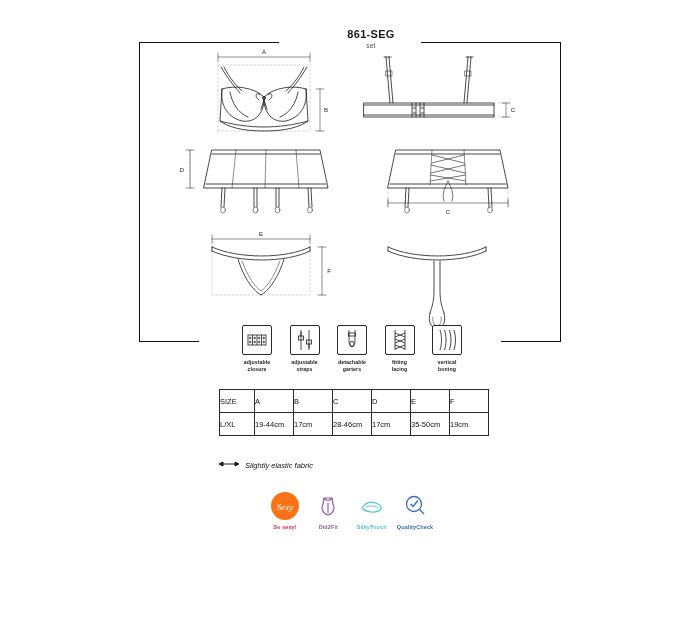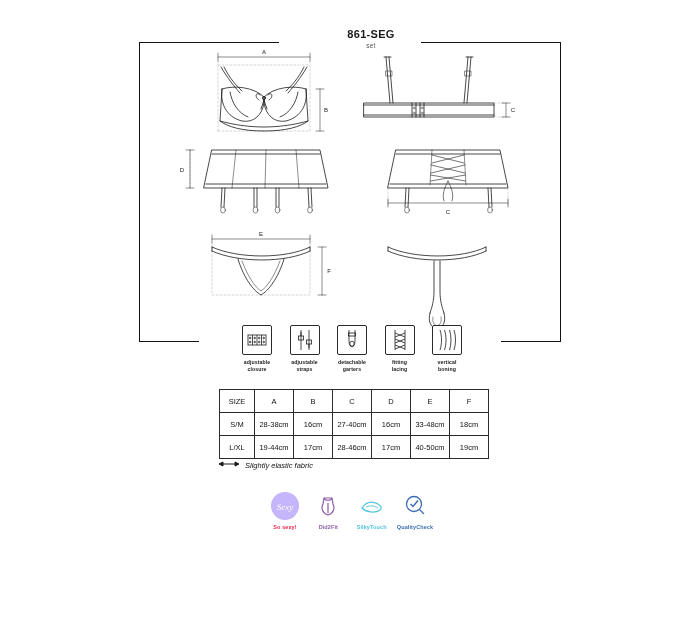--- a/index.html
+++ b/index.html
@@ -96,21 +96,20 @@
   .size-table {
     position: absolute;
     left: 219px;
     top: 389px;
     border-collapse: collapse;
   }
   .size-table td {
     border: 1px solid #2b2b2b;
     font-size: 7.5px;
     padding: 0;
-    text-align: center;
     vertical-align: middle;
     height: 22px;
     color: #111;
   }
   .size-table td.c-size { width: 34px; }
   .size-table td.c-a { width: 38px; }
   .size-table td.c-b { width: 38px; }
   .size-table td.c-c { width: 38px; }
   .size-table td.c-d { width: 38px; }
   .size-table td.c-e { width: 38px; }
@@ -464,35 +463,26 @@
       <tr>
         <td class="c-size">SIZE</td>
         <td class="c-a">A</td>
         <td class="c-b">B</td>
         <td class="c-c">C</td>
         <td class="c-d">D</td>
         <td class="c-e">E</td>
         <td class="c-f">F</td>
       </tr>
       <tr>
-        <td class="c-size">S/M</td>
-        <td class="c-a">28-38cm</td>
-        <td class="c-b">16cm</td>
-        <td class="c-c">27-40cm</td>
-        <td class="c-d">16cm</td>
-        <td class="c-e">33-48cm</td>
-        <td class="c-f">18cm</td>
-      </tr>
-      <tr>
         <td class="c-size">L/XL</td>
         <td class="c-a">19-44cm</td>
         <td class="c-b">17cm</td>
         <td class="c-c">28-46cm</td>
         <td class="c-d">17cm</td>
-        <td class="c-e">40-50cm</td>
+        <td class="c-e">35-50cm</td>
         <td class="c-f">19cm</td>
       </tr>
     </tbody>
   </table>
 
   <div class="elastic-note">
     <span>
       <svg width="20" height="8" viewBox="0 0 20 8">
         <g stroke="#1a1a1a" stroke-width="1" fill="#1a1a1a">
           <line x1="3" y1="4" x2="17" y2="4"></line>
@@ -500,21 +490,21 @@
           <polygon points="20,4 16,2 16,6"></polygon>
         </g>
       </svg>
     </span>
     <span>Slightly elastic fabric</span>
   </div>
 
   <div class="badges">
 
     <div class="badge">
-      <div class="mark" style="background:#c4b5fd;">
+      <div class="mark" style="background:#f97316;">
         <svg width="28" height="28" viewBox="0 0 28 28">
           <text x="14" y="18" font-size="9" fill="#ffffff" text-anchor="middle" font-family="Liberation Serif, serif" font-style="italic">Sexy</text>
         </svg>
       </div>
       <div class="blabel" style="color:#e8254b;">So sexy!</div>
     </div>
 
     <div class="badge">
       <div class="mark">
         <svg width="28" height="28" viewBox="0 0 28 28">

